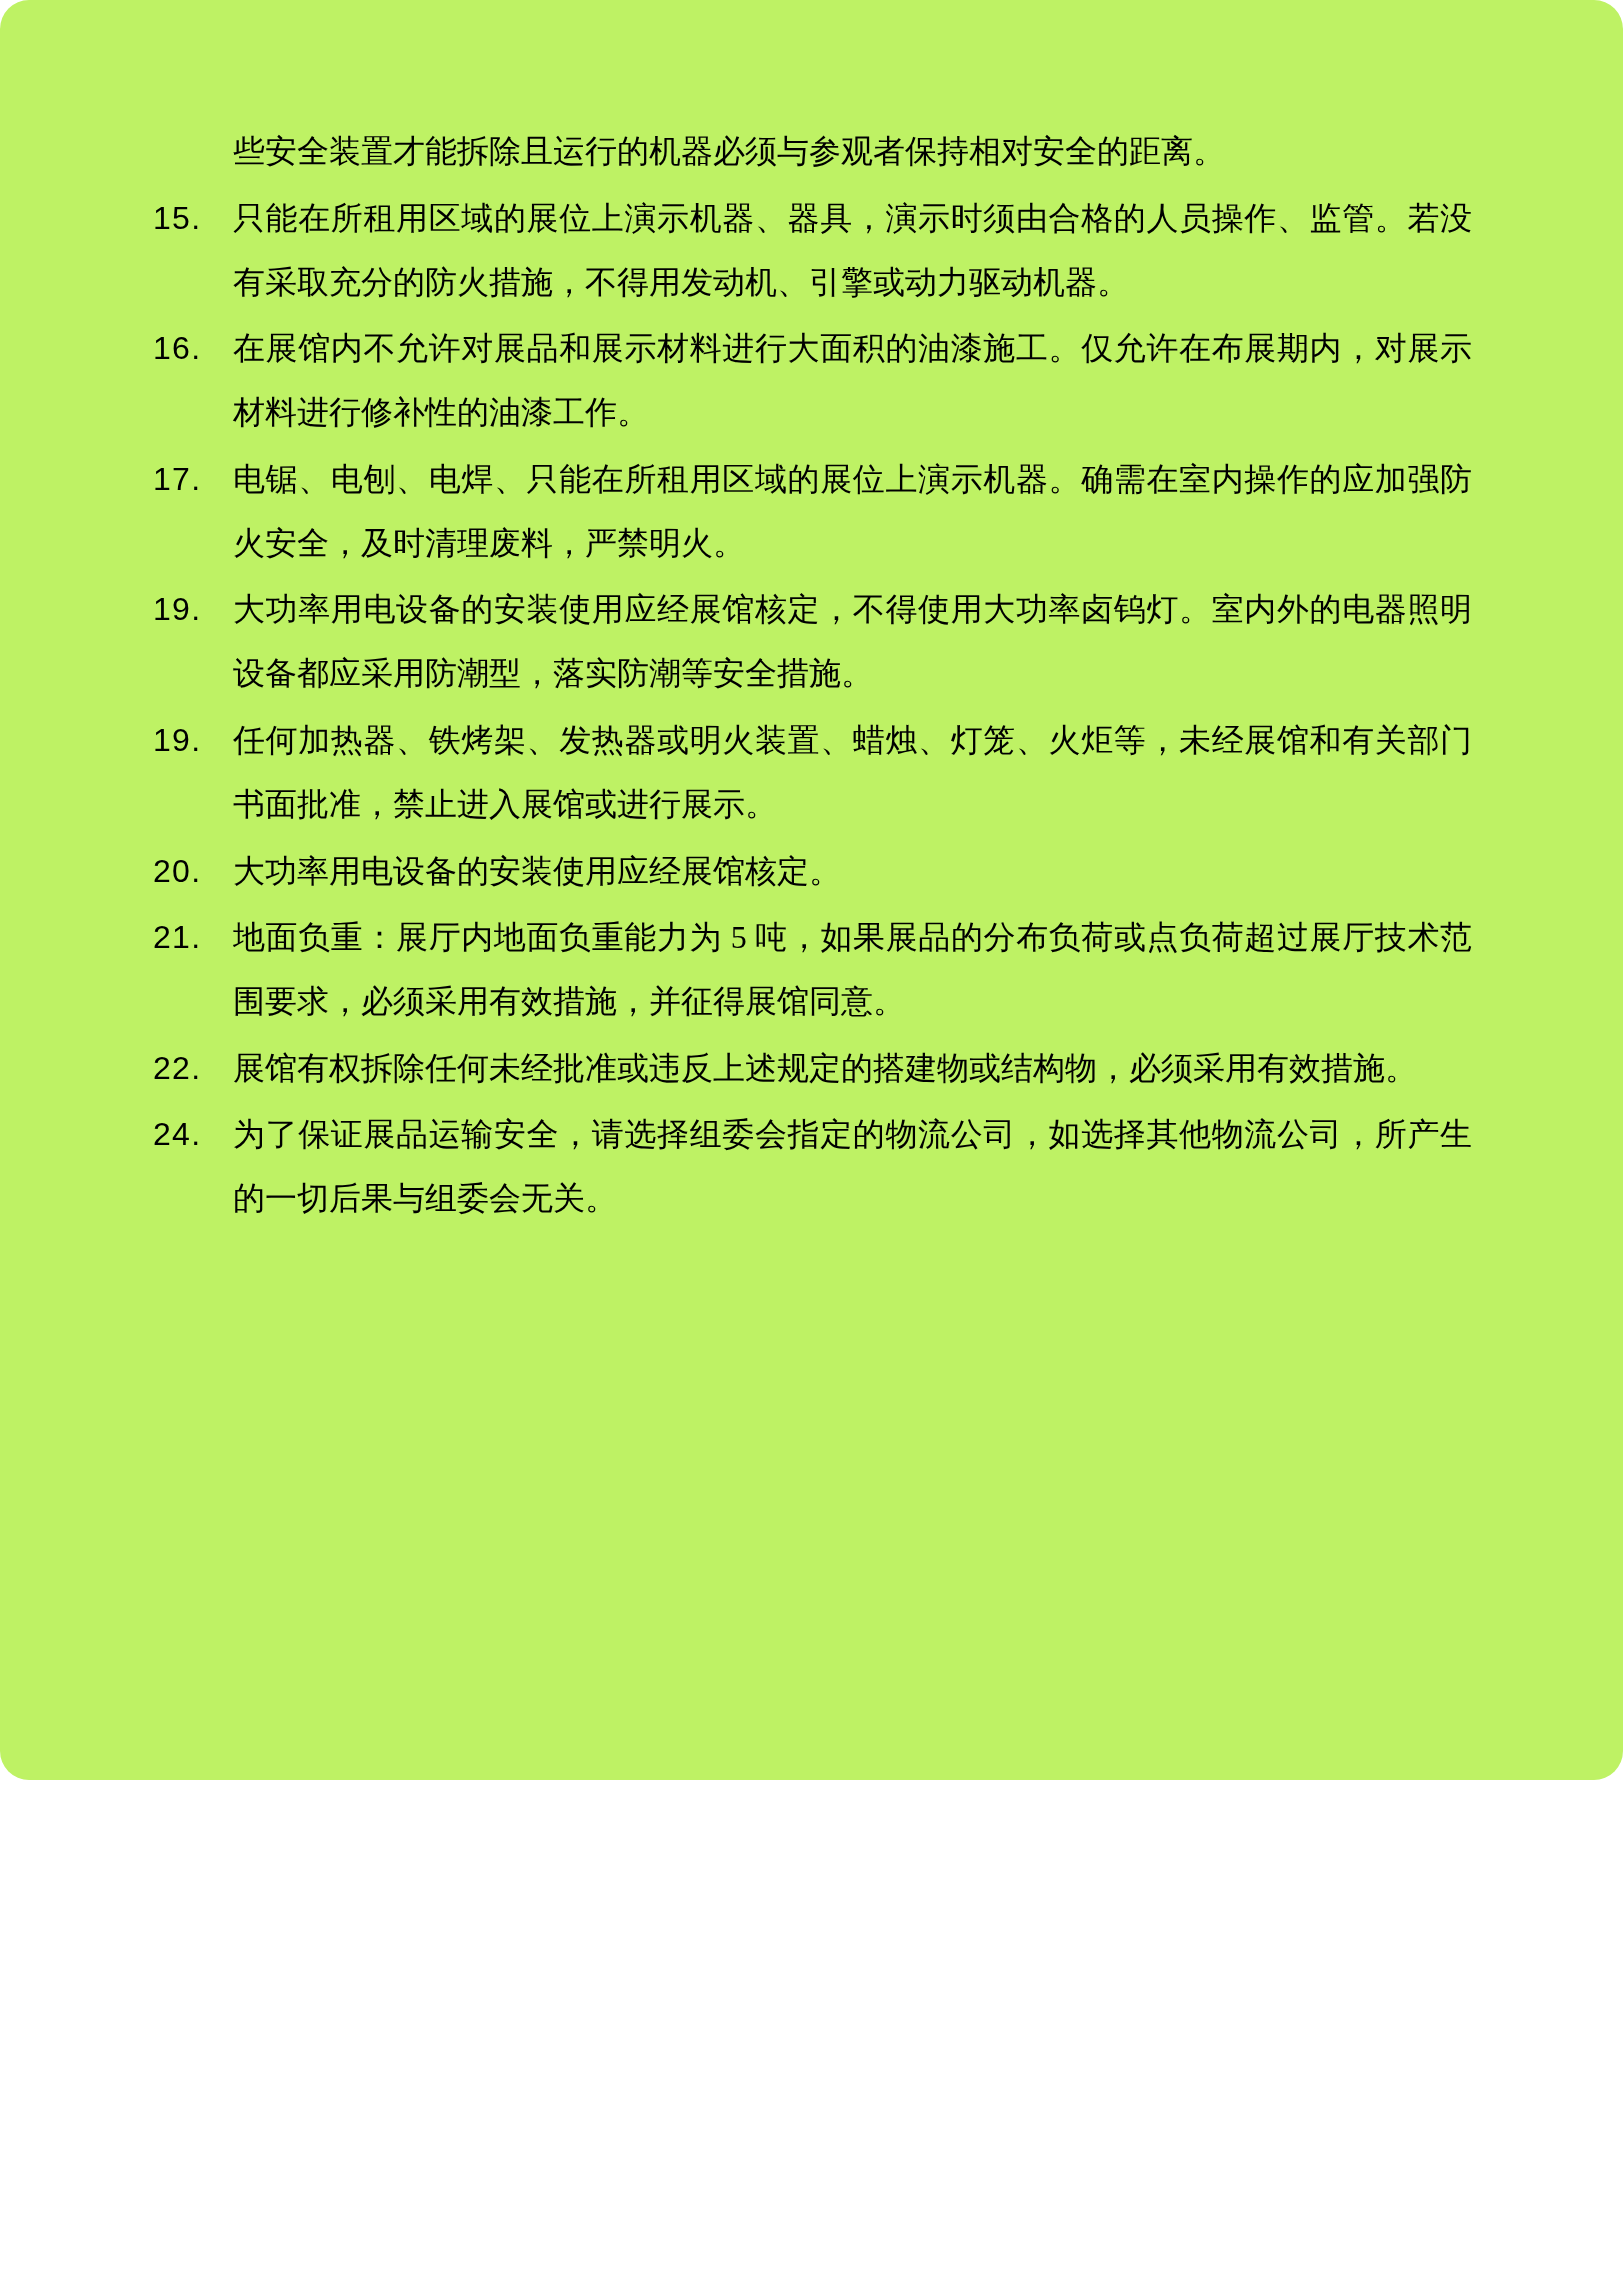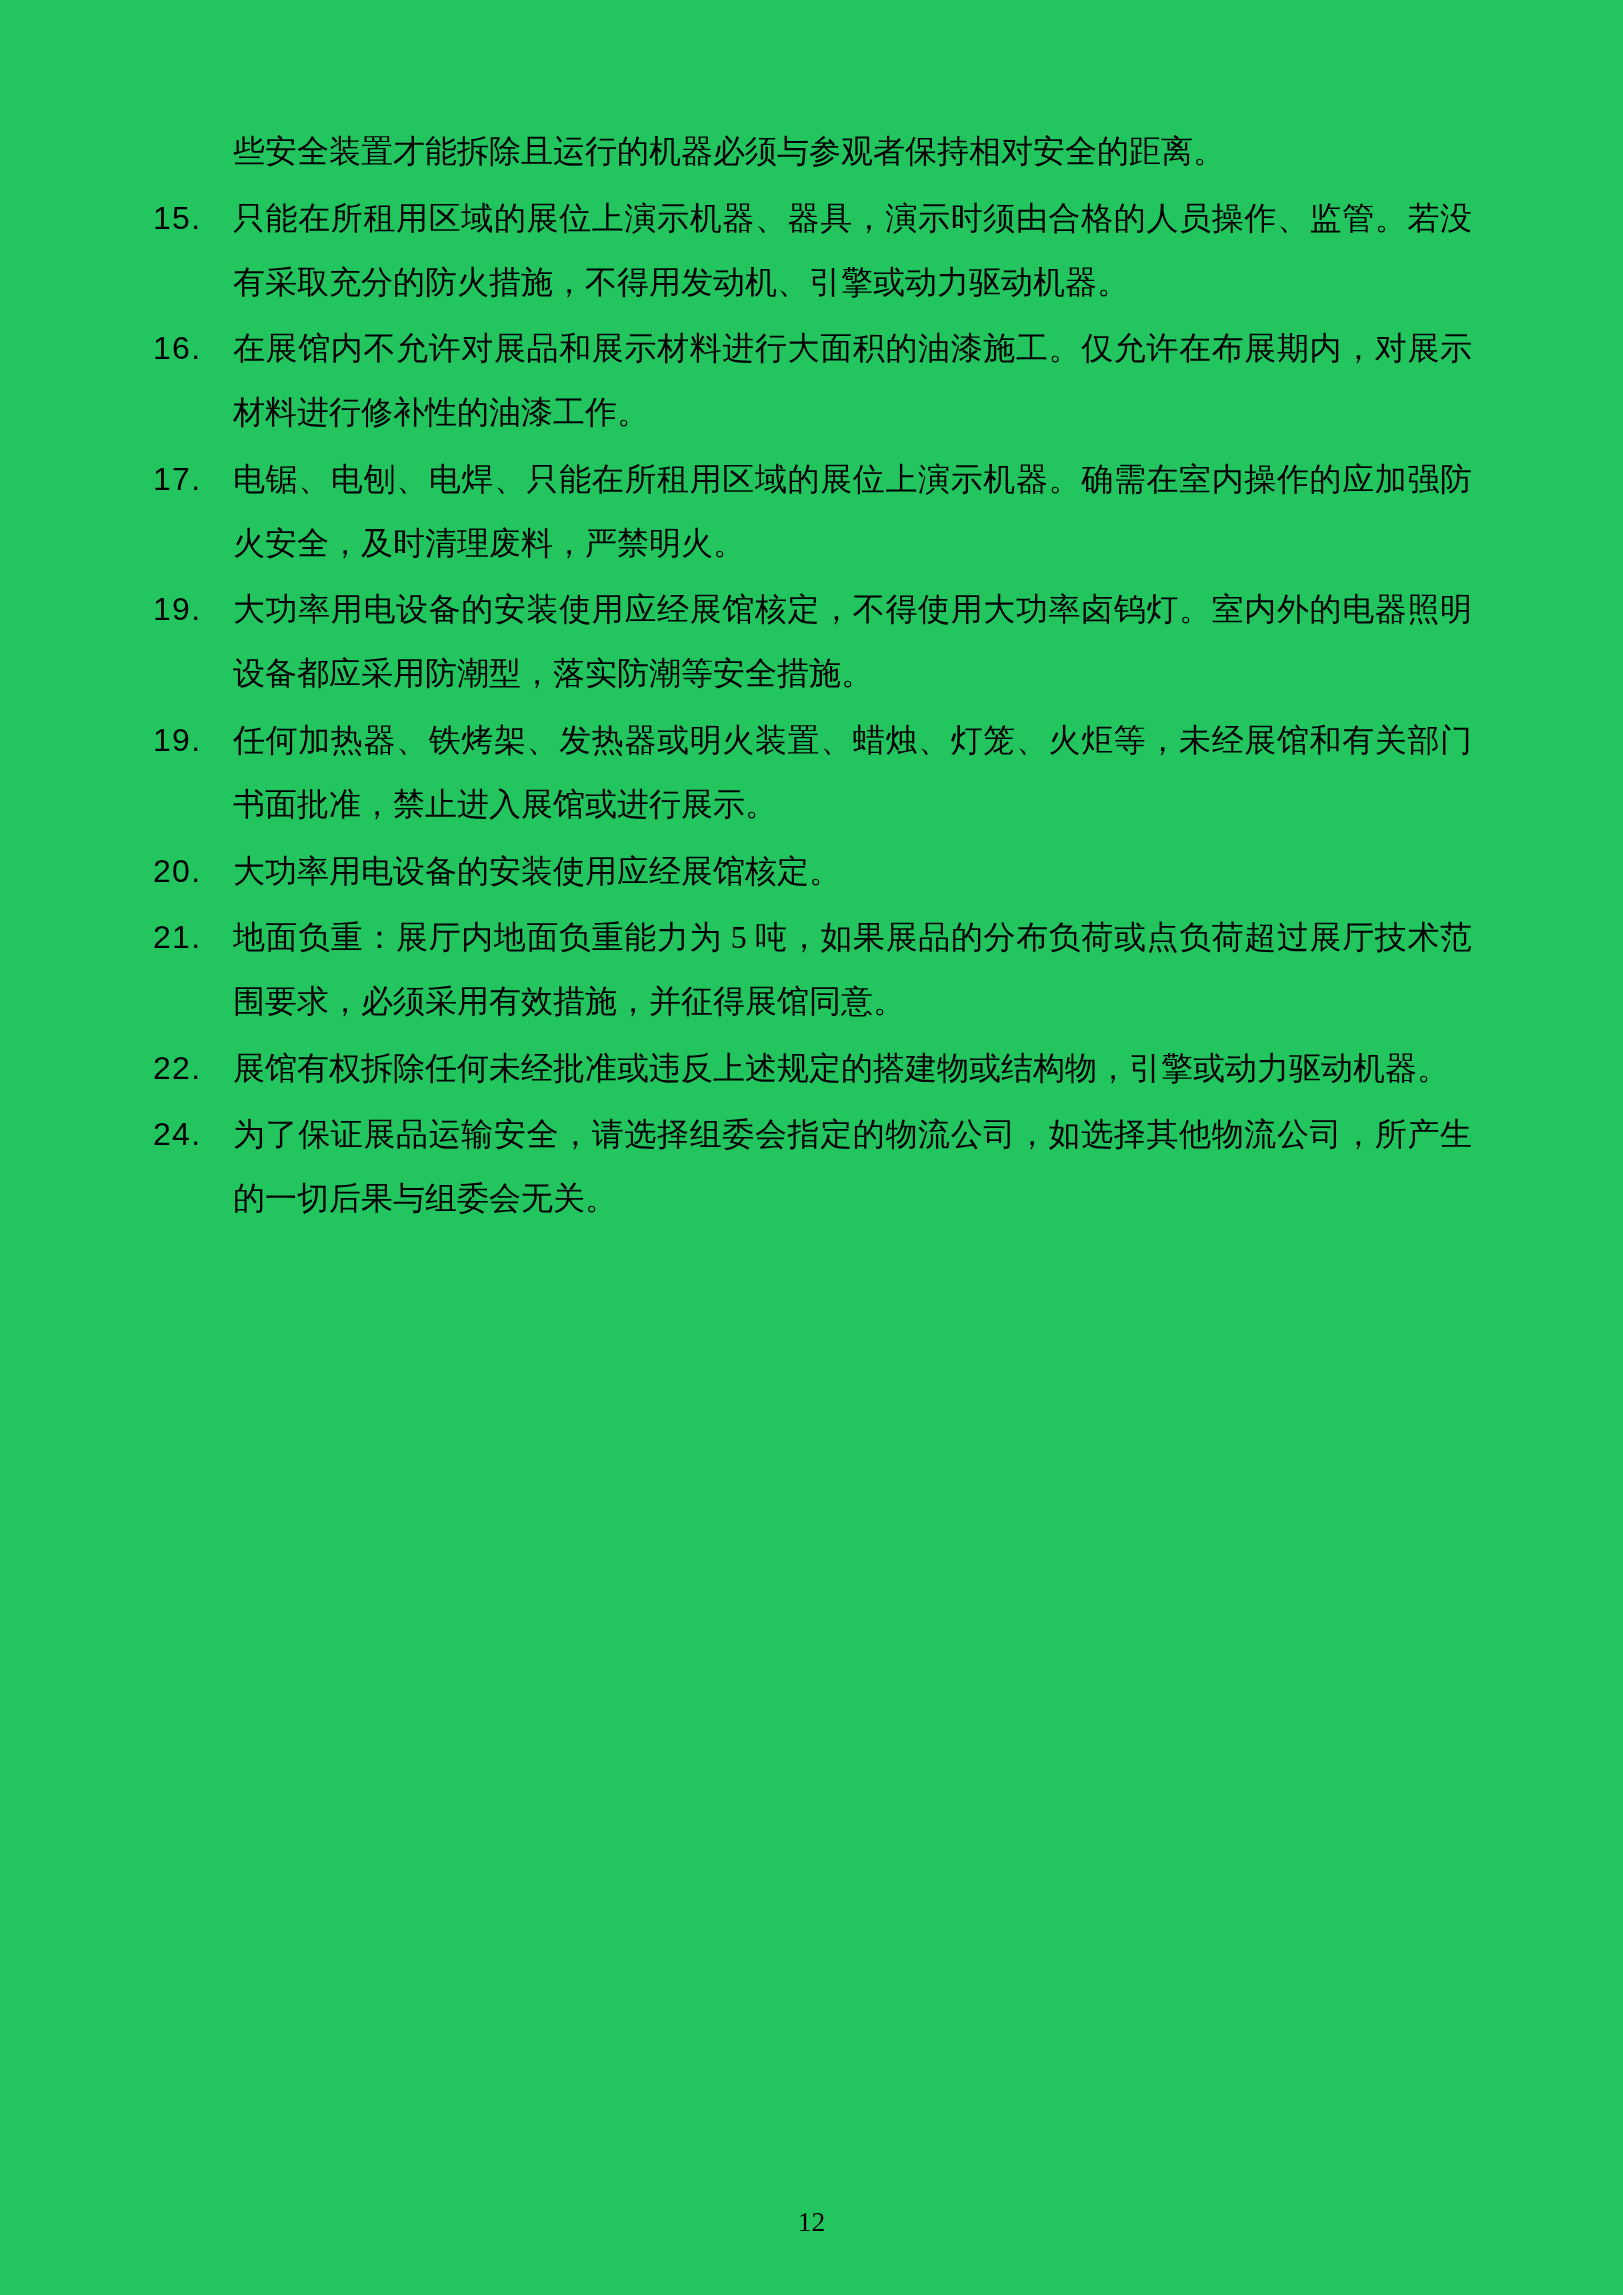--- a/index.html
+++ b/index.html
@@ -3,24 +3,25 @@
 <meta charset="utf-8">
 <style>
   html, body {
     margin: 0;
     padding: 0;
     background: #ffffff;
   }
   .page {
     position: relative;
     width: 1623px;
-    height: 2295px;
-    background: #22c55e;
+    height: 1780px;
+    background: #bef264;
     color: #000000;
     overflow: hidden;
+    border-radius: 29px;
   }
   .doc {
     position: absolute;
     left: 153px;
     top: 119px;
     width: 1319px;
     font-family: "Liberation Serif", "DejaVu Serif", serif;
     font-size: 32px;
     line-height: 64px;
     text-align: justify;
@@ -65,19 +66,19 @@
   <div class="doc">
     <div class="cont-para">些安全装置才能拆除且运行的机器必须与参观者保持相对安全的距离。</div>
     <div id="rules-items">
         <div class="item"><span class="num">15.</span><span class="txt">只能在所租用区域的展位上演示机器、器具，演示时须由合格的人员操作、监管。若没有采取充分的防火措施，不得用发动机、引擎或动力驱动机器。</span></div>
         <div class="item"><span class="num">16.</span><span class="txt">在展馆内不允许对展品和展示材料进行大面积的油漆施工。仅允许在布展期内，对展示材料进行修补性的油漆工作。</span></div>
         <div class="item"><span class="num">17.</span><span class="txt">电锯、电刨、电焊、只能在所租用区域的展位上演示机器。确需在室内操作的应加强防火安全，及时清理废料，严禁明火。</span></div>
         <div class="item"><span class="num">19.</span><span class="txt">大功率用电设备的安装使用应经展馆核定，不得使用大功率卤钨灯。室内外的电器照明设备都应采用防潮型，落实防潮等安全措施。</span></div>
         <div class="item"><span class="num">19.</span><span class="txt">任何加热器、铁烤架、发热器或明火装置、蜡烛、灯笼、火炬等，未经展馆和有关部门书面批准，禁止进入展馆或进行展示。</span></div>
         <div class="item"><span class="num">20.</span><span class="txt">大功率用电设备的安装使用应经展馆核定。</span></div>
         <div class="item"><span class="num">21.</span><span class="txt">地面负重：展厅内地面负重能力为 5 吨，如果展品的分布负荷或点负荷超过展厅技术范围要求，必须采用有效措施，并征得展馆同意。</span></div>
-        <div class="item"><span class="num">22.</span><span class="txt">展馆有权拆除任何未经批准或违反上述规定的搭建物或结构物，引擎或动力驱动机器。</span></div>
+        <div class="item"><span class="num">22.</span><span class="txt">展馆有权拆除任何未经批准或违反上述规定的搭建物或结构物，必须采用有效措施。</span></div>
         <div class="item"><span class="num">24.</span><span class="txt">为了保证展品运输安全，请选择组委会指定的物流公司，如选择其他物流公司，所产生的一切后果与组委会无关。</span></div>
       </div>
   </div>
   <div class="pagenum">12</div>
 </div>
 
 
 </body></html>

